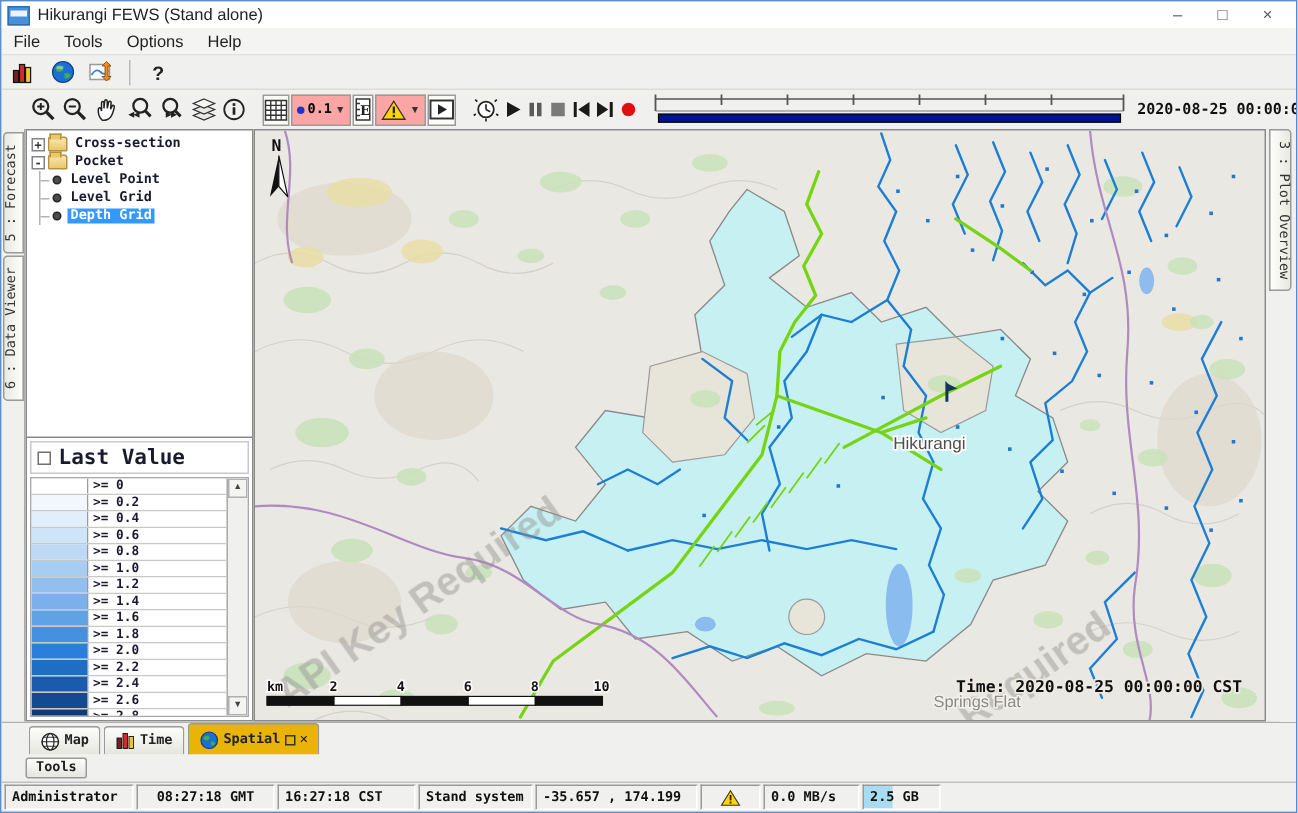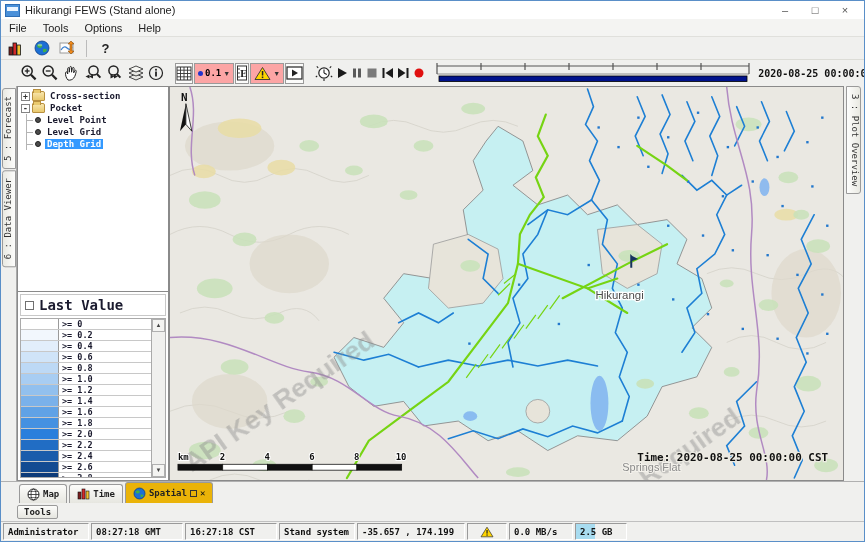--- a/index.html
+++ b/index.html
@@ -613,21 +613,21 @@
   </div>
 
   <div class="logs-row">
     <button class="logs-btn">Tools</button>
   </div>
 
   <div class="statusbar">
     <div class="cell" style="flex:0 0 86px;">
         <span class="txt">Administrator</span>
       </div>
-    <div class="cell" style="flex:0 0 92px;">
+    <div class="cell" style="flex:0 0 92px;justify-content:center;">
         <span class="txt">08:27:18 GMT</span>
       </div>
     <div class="cell" style="flex:0 0 92px;">
         <span class="txt">16:27:18 CST</span>
       </div>
     <div class="cell" style="flex:0 0 76px;">
         <span class="txt">Stand system</span>
       </div>
     <div class="cell" style="flex:0 0 108px;">
         <span class="txt">-35.657 , 174.199</span>

